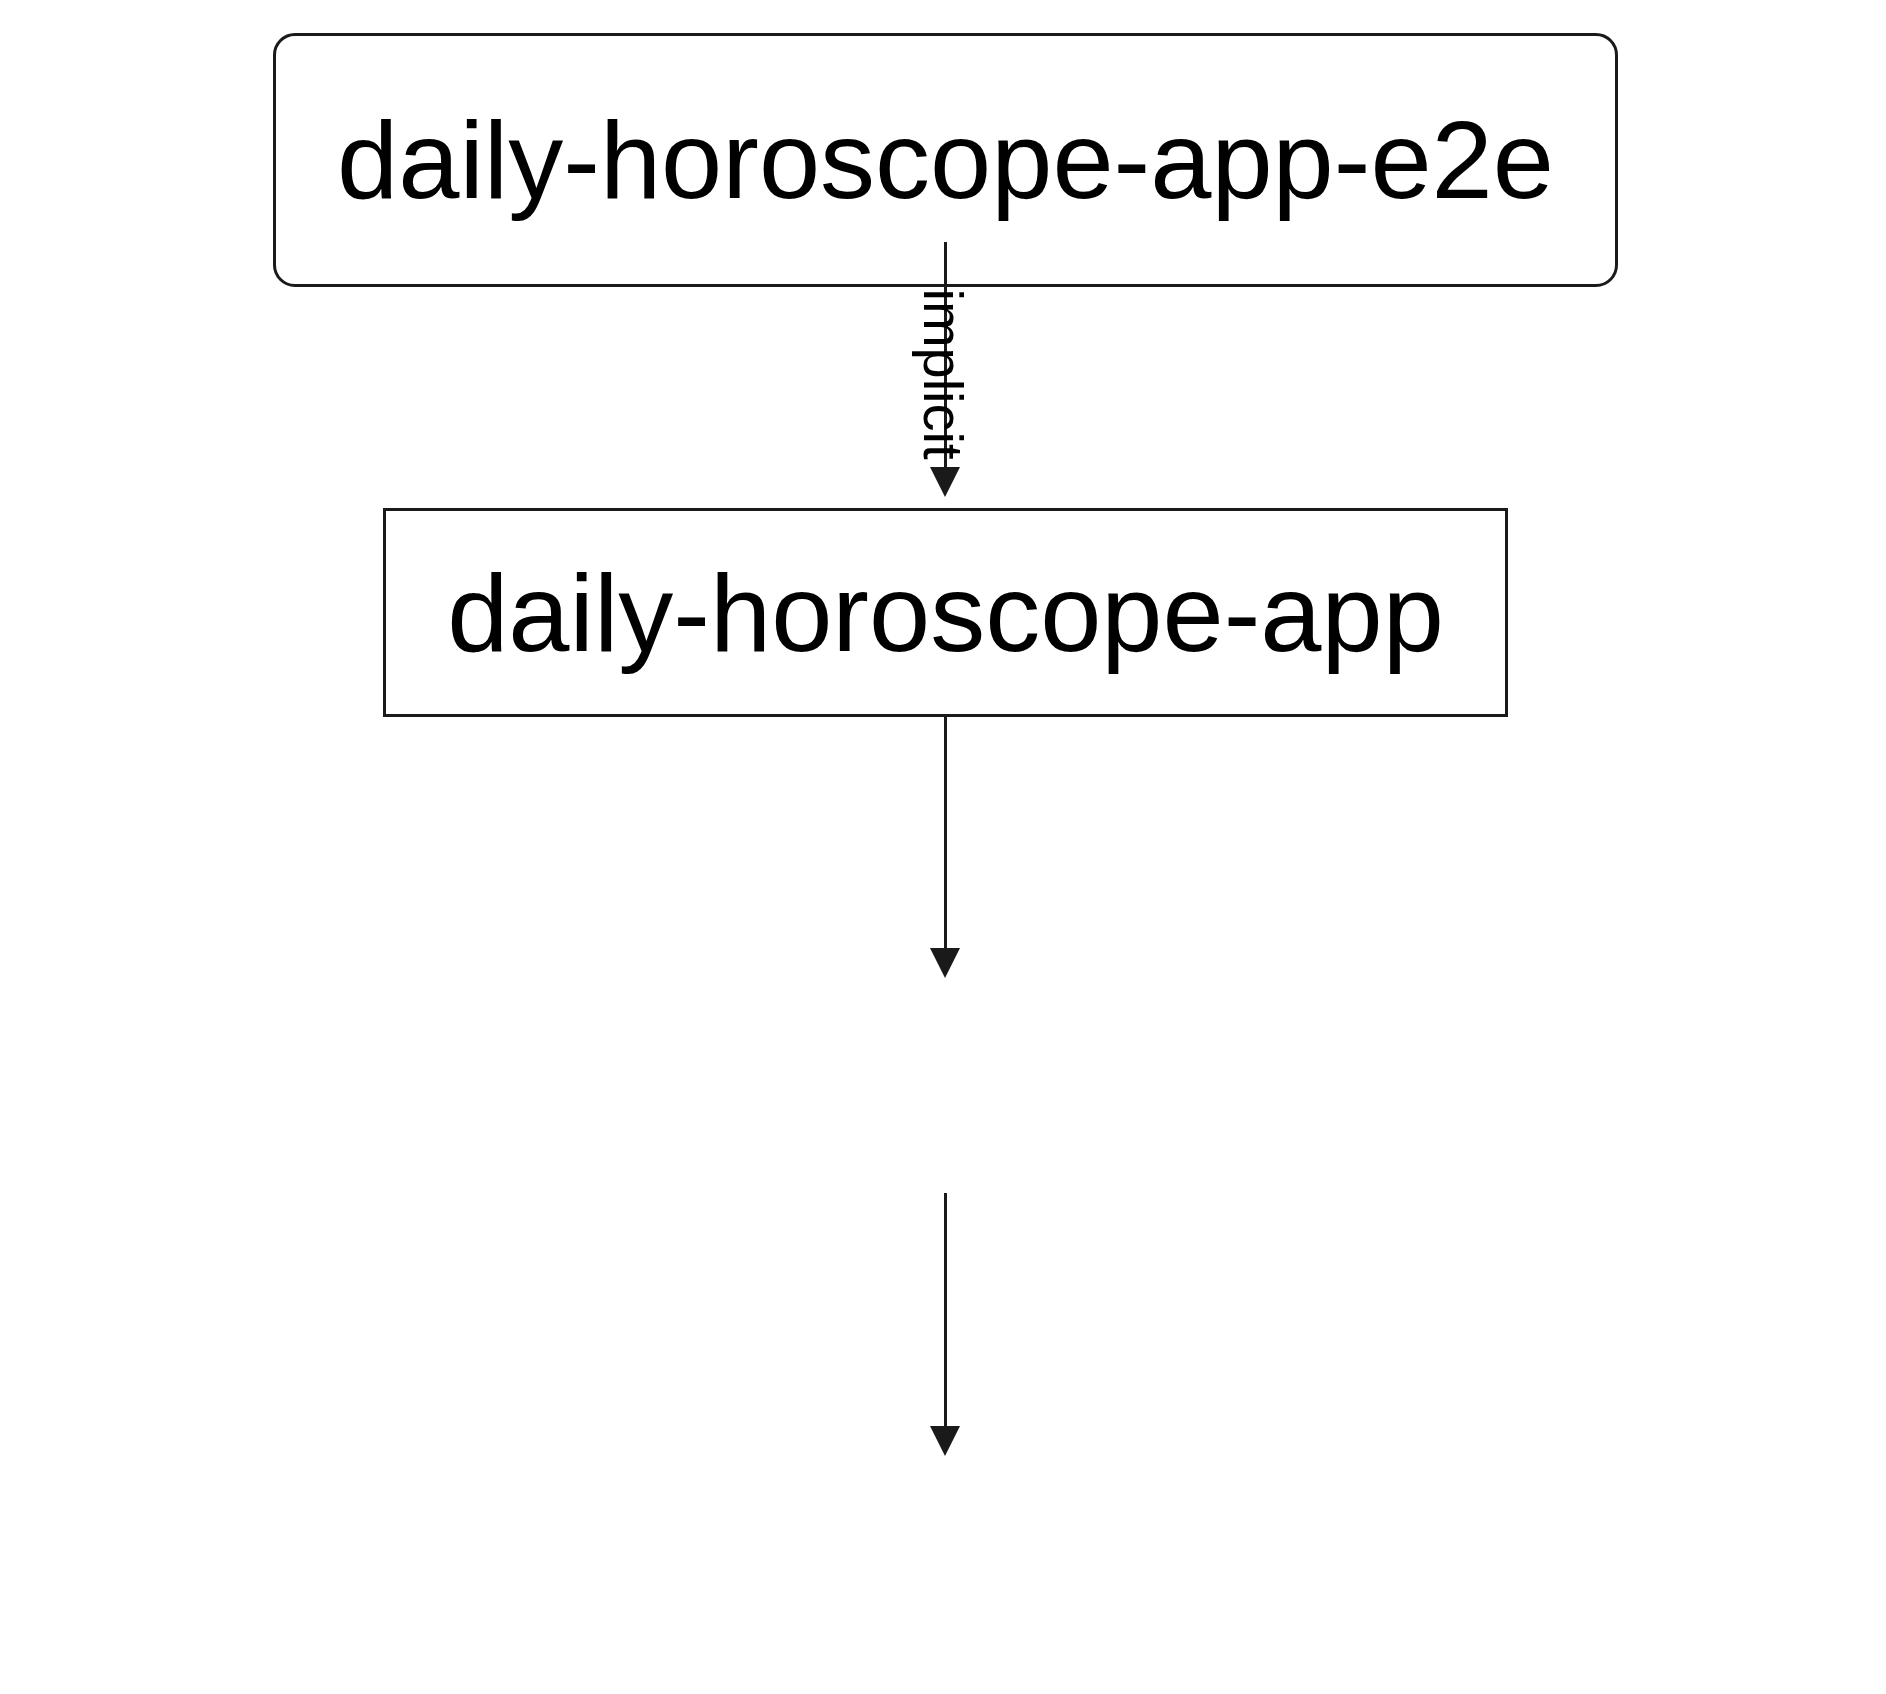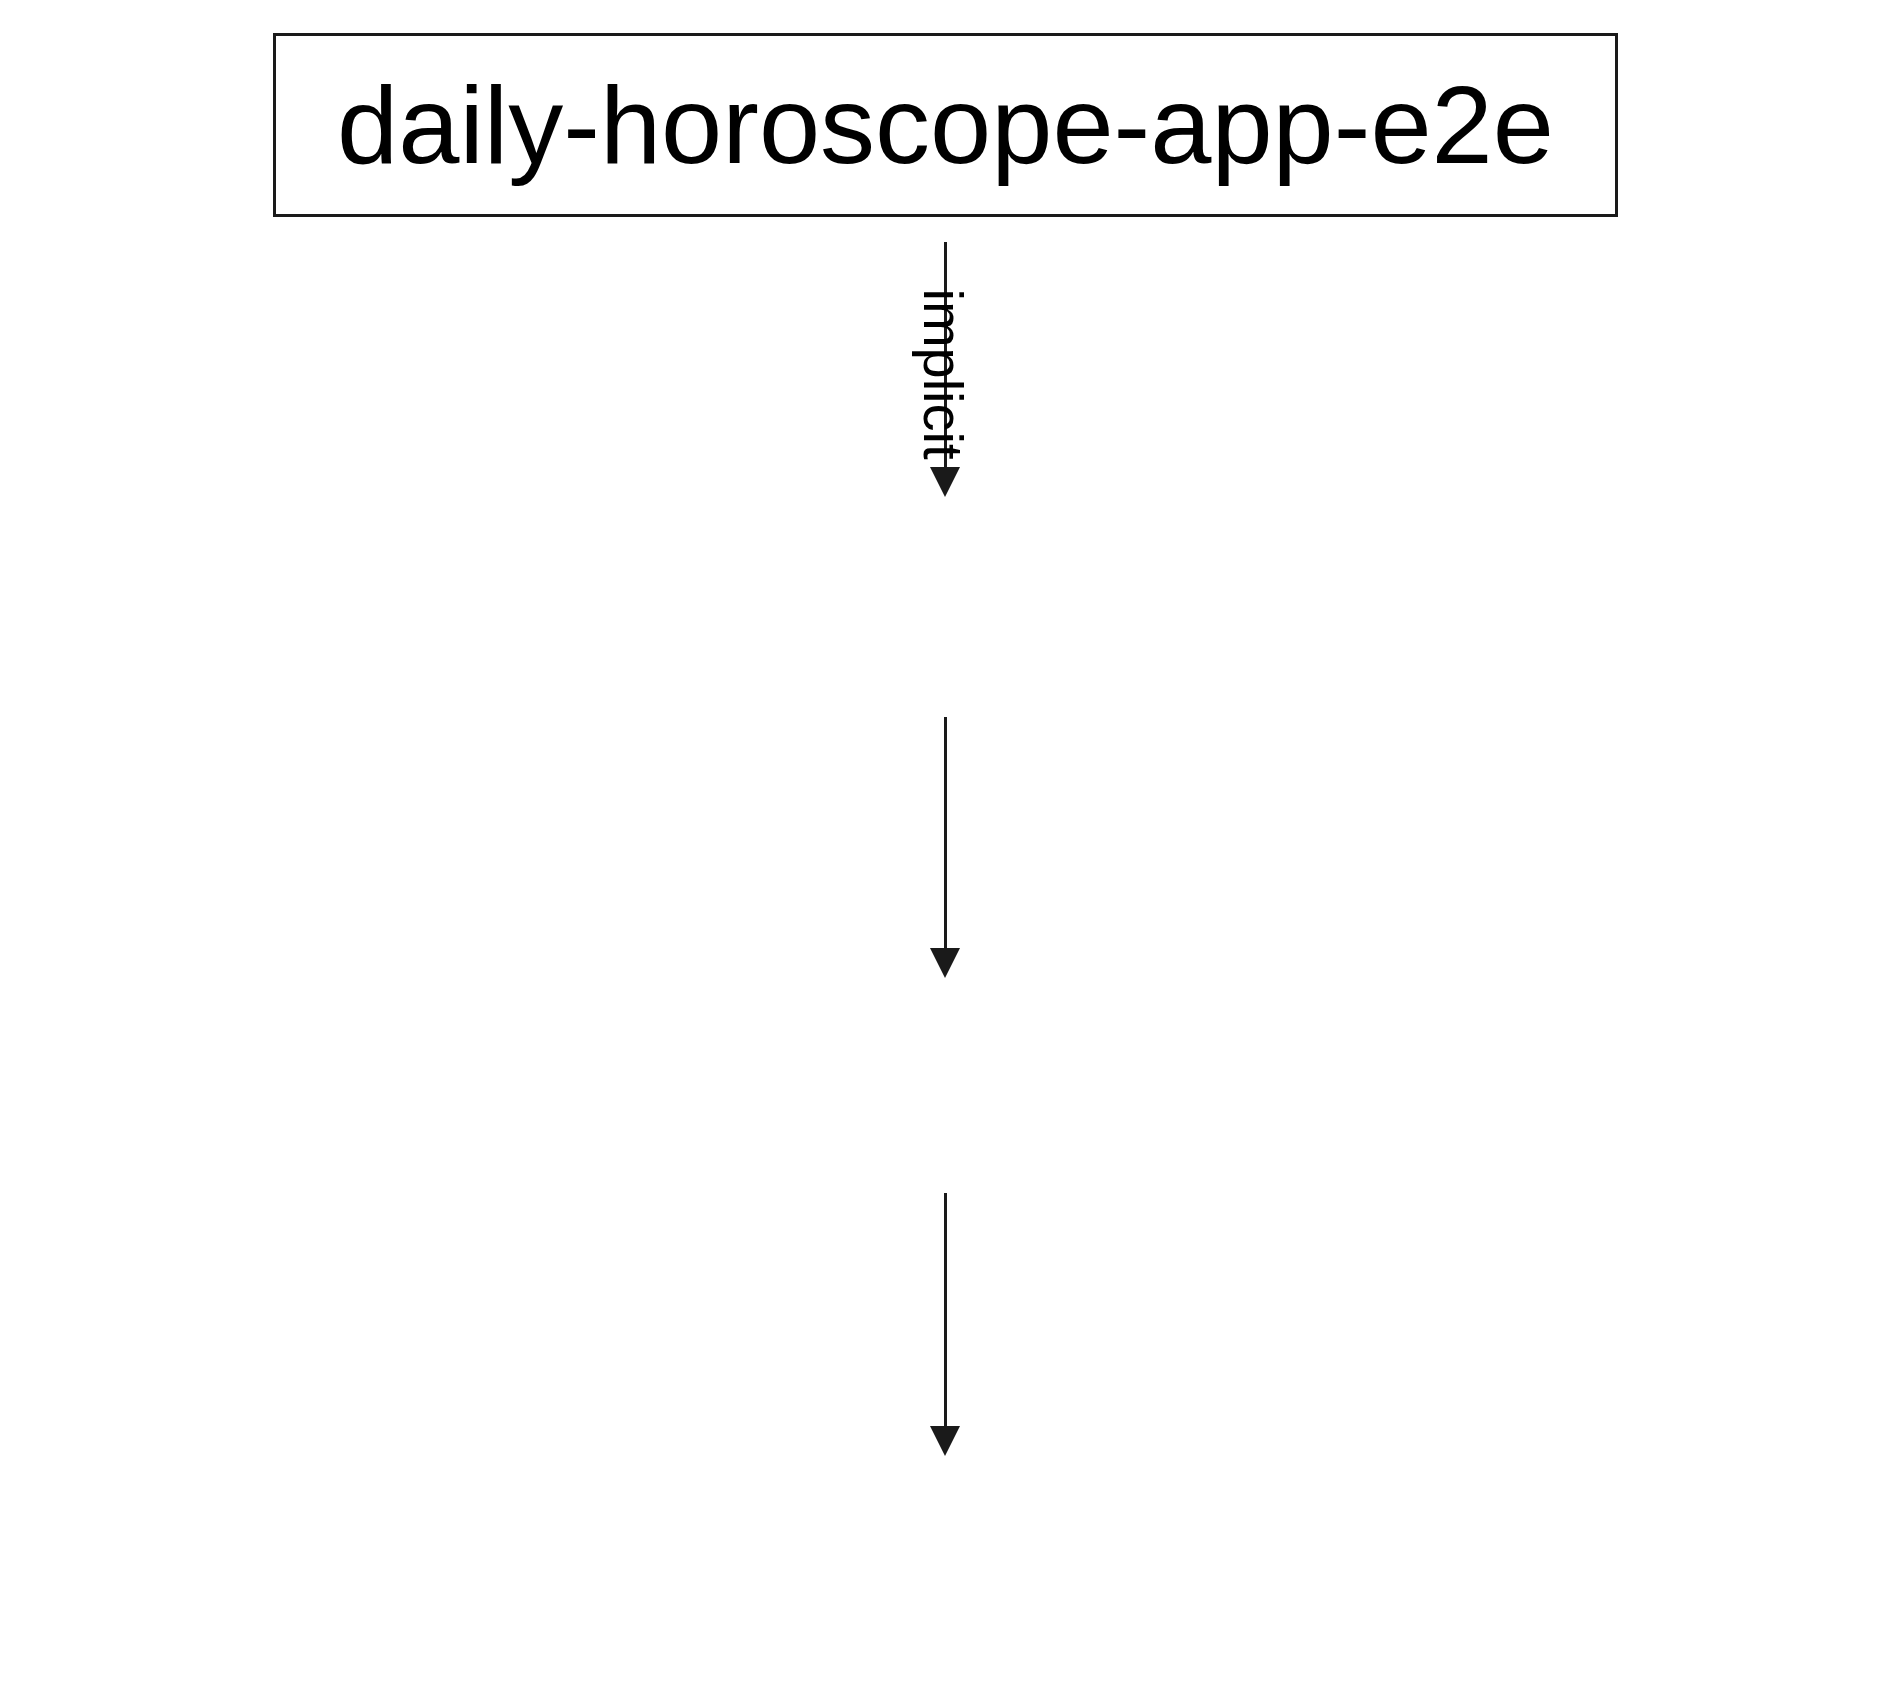--- a/index.html
+++ b/index.html
@@ -27,21 +27,21 @@
     border: 3px solid var(--stroke);
     background: var(--background);
     color: var(--text);
   }
   .node-label {
     font-size: 110px;
     line-height: 1;
     color: var(--text);
     white-space: nowrap;
   }
-  .node-e2e    { left: 273px;  top: 33px;   width: 1345px; height: 184px; }
+  .node-e2e    { left: 273px;  top: 33px;   width: 1345px; height: 254px; border-radius: 22px; }
   .node-app    { left: 383px;  top: 508px;  width: 1125px; height: 209px; }
   .node-ui     { left: 848px;  top: 982px;  width: 194px;  height: 210px; border-radius: 50%; }
   .node-models { left: 711px;  top: 1457px; width: 472px;  height: 208px; border-radius: 50%; }
 
   .edge-stem {
     position: absolute;
     left: 943.5px;
     width: 3px;
     background: var(--stroke);
   }
@@ -79,20 +79,23 @@
 <div class="canvas">
 
   <div class="node node-e2e">
     <span class="node-label">daily-horoscope-app-e2e</span>
   </div>
 
   <div class="edge-stem stem-1"></div>
   <div class="edge-label">implicit</div>
   <div class="arrowhead head-1"></div>
 
+  <div class="node node-app">
+    <span class="node-label">daily-horoscope-app</span>
+  </div>
 
   <div class="edge-stem stem-2"></div>
   <div class="arrowhead head-2"></div>
 
 
   <div class="edge-stem stem-3"></div>
   <div class="arrowhead head-3"></div>
 
 
 </div>

